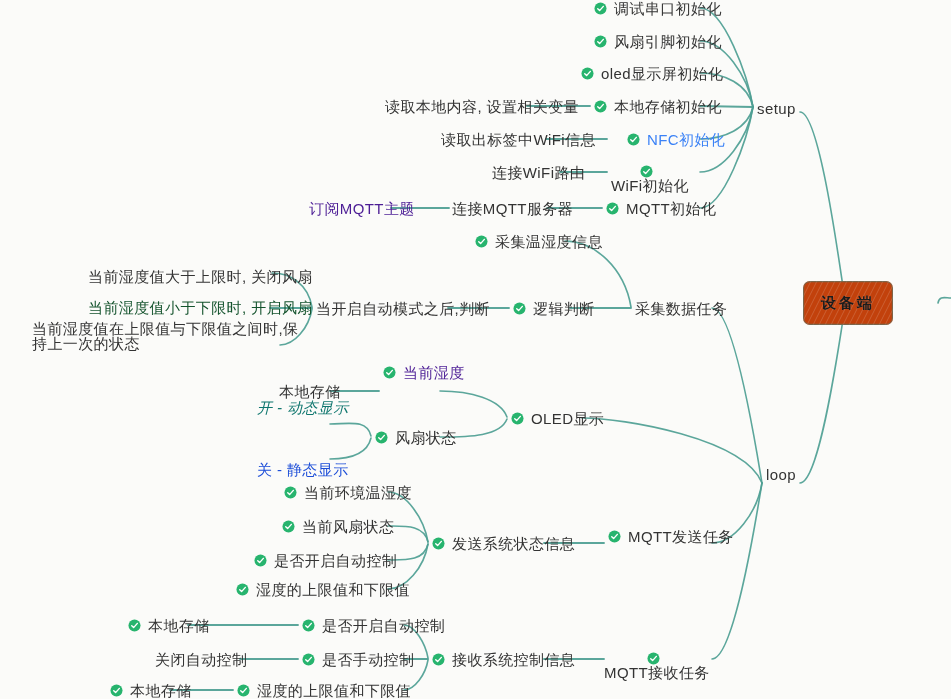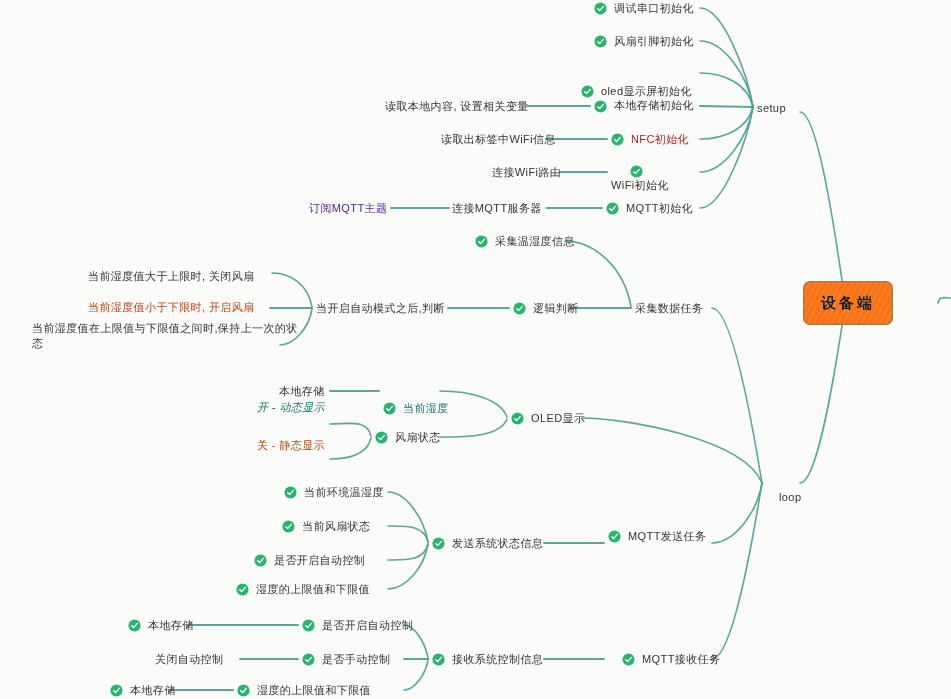--- a/index.html
+++ b/index.html
@@ -25,21 +25,21 @@
     left: 0;
     top: 0;
     width: 951px;
     height: 699px;
   }
   .node {
     position: absolute;
     display: flex;
     align-items: center;
     white-space: nowrap;
-    font-size: 11px;
+    font-size: 15px;
     color: #333333;
     letter-spacing: 0.4px;
     line-height: 15px;
   }
   .node.wrap {
     white-space: normal;
     display: block;
   }
   .node .chk {
     flex: 0 0 auto;
@@ -120,21 +120,21 @@
       <path d="M 428 544 C 424 567.56 406 589 388 589" fill="none" stroke="#4d9e93" stroke-width="1.6" stroke-linecap="round" opacity="0.92"></path>
       <path d="M 604 659 L 544 659" fill="none" stroke="#4d9e93" stroke-width="1.9" stroke-linecap="round" opacity="0.92"></path>
       <path d="M 428 658 C 425.6 643.864 414.8 625 404 625" fill="none" stroke="#4d9e93" stroke-width="1.6" stroke-linecap="round" opacity="0.92"></path>
       <path d="M 428 659 L 404 659" fill="none" stroke="#4d9e93" stroke-width="1.9" stroke-linecap="round" opacity="0.92"></path>
       <path d="M 428 660 C 425.6 674.136 414.8 690 404 690" fill="none" stroke="#4d9e93" stroke-width="1.6" stroke-linecap="round" opacity="0.92"></path>
       <path d="M 298 625 L 188 625" fill="none" stroke="#4d9e93" stroke-width="1.9" stroke-linecap="round" opacity="0.92"></path>
       <path d="M 298 659 L 240 659" fill="none" stroke="#4d9e93" stroke-width="1.9" stroke-linecap="round" opacity="0.92"></path>
       <path d="M 233 690 L 170 690" fill="none" stroke="#4d9e93" stroke-width="1.9" stroke-linecap="round" opacity="0.92"></path>
     </svg>
 
-  <div class="root-node" style="left: 803px; top: 281px; width: 90px; height: 44px; background: #f97316;">
+  <div class="root-node" style="left: 803px; top: 281px; width: 90px; height: 44px; background: #c2410c;">
     <svg class="rootbg" viewBox="0 0 90 44" preserveAspectRatio="none">
         <line x1="-44" y1="44" x2="-22" y2="0" stroke="rgba(255,255,255,0.28)" stroke-width="0.6"></line>
         <line x1="-38" y1="44" x2="-16" y2="0" stroke="rgba(255,255,255,0.28)" stroke-width="0.6"></line>
         <line x1="-32" y1="44" x2="-10" y2="0" stroke="rgba(255,255,255,0.28)" stroke-width="0.6"></line>
         <line x1="-26" y1="44" x2="-4" y2="0" stroke="rgba(255,255,255,0.28)" stroke-width="0.6"></line>
         <line x1="-20" y1="44" x2="2" y2="0" stroke="rgba(255,255,255,0.28)" stroke-width="0.6"></line>
         <line x1="-14" y1="44" x2="8" y2="0" stroke="rgba(255,255,255,0.28)" stroke-width="0.6"></line>
         <line x1="-8" y1="44" x2="14" y2="0" stroke="rgba(255,255,255,0.28)" stroke-width="0.6"></line>
         <line x1="-2" y1="44" x2="20" y2="0" stroke="rgba(255,255,255,0.28)" stroke-width="0.6"></line>
         <line x1="4" y1="44" x2="26" y2="0" stroke="rgba(255,255,255,0.28)" stroke-width="0.6"></line>
@@ -166,38 +166,38 @@
           </svg></span>
         <span class="lbl">调试串口初始化</span>
       </div>
       <div class="node" style="left: 594px; color: rgb(51, 51, 51); top: 33.5px;">
         <span class="chk"><svg viewBox="0 0 16 16" width="13" height="13">
             <circle cx="8" cy="8" r="7.4" fill="#27b46e"></circle>
             <path d="M4.6 8.3 L6.9 10.6 L11.5 5.4" fill="none" stroke="#ffffff" stroke-width="1.7" stroke-linecap="round" stroke-linejoin="round"></path>
           </svg></span>
         <span class="lbl">风扇引脚初始化</span>
       </div>
-      <div class="node" style="left: 581px; color: rgb(51, 51, 51); top: 65.5px; margin-top: 18px;">
+      <div class="node" style="left: 581px; color: rgb(51, 51, 51); top: 65.5px;">
         <span class="chk"><svg viewBox="0 0 16 16" width="13" height="13">
             <circle cx="8" cy="8" r="7.4" fill="#27b46e"></circle>
             <path d="M4.6 8.3 L6.9 10.6 L11.5 5.4" fill="none" stroke="#ffffff" stroke-width="1.7" stroke-linecap="round" stroke-linejoin="round"></path>
           </svg></span>
         <span class="lbl">oled显示屏初始化</span>
       </div>
-      <div class="node" style="left: 594px; color: rgb(51, 51, 51); top: 98.5px; font-family: Liberation Mono, monospace;">
+      <div class="node" style="left: 594px; color: rgb(51, 51, 51); top: 98.5px;">
         <span class="chk"><svg viewBox="0 0 16 16" width="13" height="13">
             <circle cx="8" cy="8" r="7.4" fill="#27b46e"></circle>
             <path d="M4.6 8.3 L6.9 10.6 L11.5 5.4" fill="none" stroke="#ffffff" stroke-width="1.7" stroke-linecap="round" stroke-linejoin="round"></path>
           </svg></span>
         <span class="lbl">本地存储初始化</span>
       </div>
       <div class="node" style="left: 385px; color: rgb(51, 51, 51); top: 98.5px;">
         <span class="lbl">读取本地内容, 设置相关变量</span>
       </div>
-      <div class="node" style="left: 611px; color: #b91c1c; top: 131.5px; text-align: right;">
+      <div class="node" style="left: 627px; color: #3b82f6; top: 131.5px; text-align: right;">
         <span class="chk"><svg viewBox="0 0 16 16" width="13" height="13">
             <circle cx="8" cy="8" r="7.4" fill="#27b46e"></circle>
             <path d="M4.6 8.3 L6.9 10.6 L11.5 5.4" fill="none" stroke="#ffffff" stroke-width="1.7" stroke-linecap="round" stroke-linejoin="round"></path>
           </svg></span>
         <span class="lbl">NFC初始化</span>
       </div>
       <div class="node" style="left: 441px; color: rgb(51, 51, 51); top: 131.5px;">
         <span class="lbl">读取出标签中WiFi信息</span>
       </div>
       <div class="node" style="left: 611px; color: rgb(51, 51, 51); top: 164.5px; flex-direction: column;">
@@ -239,52 +239,52 @@
             <path d="M4.6 8.3 L6.9 10.6 L11.5 5.4" fill="none" stroke="#ffffff" stroke-width="1.7" stroke-linecap="round" stroke-linejoin="round"></path>
           </svg></span>
         <span class="lbl">逻辑判断</span>
       </div>
       <div class="node" style="left: 316px; color: rgb(51, 51, 51); top: 300.5px;">
         <span class="lbl">当开启自动模式之后,判断</span>
       </div>
       <div class="node" style="left: 88px; color: rgb(51, 51, 51); top: 269px;">
         <span class="lbl">当前湿度值大于上限时, 关闭风扇</span>
       </div>
-      <div class="node" style="left: 88px; color: #c2410c; top: 299.5px; justify-content: flex-end;">
+      <div class="node" style="left: 88px; color: #14532d; top: 299.5px; justify-content: flex-end;">
         <span class="lbl">当前湿度值小于下限时, 开启风扇</span>
       </div>
       <div class="node wrap" style="left: 4px; color: rgb(51, 51, 51); top: 321px; margin-left: 28px;"><span class="lbl" style="width: 276px;">当前湿度值在上限值与下限值之间时,保持上一次的状态</span></div>
       <div class="node" style="left: 511px; color: rgb(51, 51, 51); top: 410.5px;">
         <span class="chk"><svg viewBox="0 0 16 16" width="13" height="13">
             <circle cx="8" cy="8" r="7.4" fill="#27b46e"></circle>
             <path d="M4.6 8.3 L6.9 10.6 L11.5 5.4" fill="none" stroke="#ffffff" stroke-width="1.7" stroke-linecap="round" stroke-linejoin="round"></path>
           </svg></span>
         <span class="lbl">OLED显示</span>
       </div>
-      <div class="node" style="left: 383px; color: #0f766e; top: 401px;">
+      <div class="node" style="left: 383px; color: #4c1d95; top: 365px;">
         <span class="chk"><svg viewBox="0 0 16 16" width="13" height="13">
             <circle cx="8" cy="8" r="7.4" fill="#27b46e"></circle>
             <path d="M4.6 8.3 L6.9 10.6 L11.5 5.4" fill="none" stroke="#ffffff" stroke-width="1.7" stroke-linecap="round" stroke-linejoin="round"></path>
           </svg></span>
         <span class="lbl">当前湿度</span>
       </div>
       <div class="node" style="left: 279px; color: rgb(51, 51, 51); top: 383.5px;">
         <span class="lbl">本地存储</span>
       </div>
       <div class="node" style="left: 375px; color: rgb(51, 51, 51); top: 429.5px;">
         <span class="chk"><svg viewBox="0 0 16 16" width="13" height="13">
             <circle cx="8" cy="8" r="7.4" fill="#27b46e"></circle>
             <path d="M4.6 8.3 L6.9 10.6 L11.5 5.4" fill="none" stroke="#ffffff" stroke-width="1.7" stroke-linecap="round" stroke-linejoin="round"></path>
           </svg></span>
         <span class="lbl">风扇状态</span>
       </div>
       <div class="node" style="left: 257px; color: #0f766e; top: 400px; font-style: italic;">
         <span class="lbl">开 - 动态显示</span>
       </div>
-      <div class="node" style="left: 257px; color: #c2410c; top: 438px;">
+      <div class="node" style="left: 257px; color: #1d4ed8; top: 462px;">
         <span class="lbl">关 - 静态显示</span>
       </div>
       <div class="node" style="left: 608px; color: rgb(51, 51, 51); top: 529px;">
         <span class="chk"><svg viewBox="0 0 16 16" width="13" height="13">
             <circle cx="8" cy="8" r="7.4" fill="#27b46e"></circle>
             <path d="M4.6 8.3 L6.9 10.6 L11.5 5.4" fill="none" stroke="#ffffff" stroke-width="1.7" stroke-linecap="round" stroke-linejoin="round"></path>
           </svg></span>
         <span class="lbl">MQTT发送任务</span>
       </div>
       <div class="node" style="left: 432px; color: rgb(51, 51, 51); top: 535.5px;">
@@ -315,21 +315,21 @@
           </svg></span>
         <span class="lbl">是否开启自动控制</span>
       </div>
       <div class="node" style="left: 236px; color: rgb(51, 51, 51); top: 581.5px;">
         <span class="chk"><svg viewBox="0 0 16 16" width="13" height="13">
             <circle cx="8" cy="8" r="7.4" fill="#27b46e"></circle>
             <path d="M4.6 8.3 L6.9 10.6 L11.5 5.4" fill="none" stroke="#ffffff" stroke-width="1.7" stroke-linecap="round" stroke-linejoin="round"></path>
           </svg></span>
         <span class="lbl">湿度的上限值和下限值</span>
       </div>
-      <div class="node" style="left: 622px; color: rgb(51, 51, 51); top: 651.5px;">
+      <div class="node" style="left: 604px; color: rgb(51, 51, 51); top: 651.5px; flex-direction: column;">
         <span class="chk"><svg viewBox="0 0 16 16" width="13" height="13">
             <circle cx="8" cy="8" r="7.4" fill="#27b46e"></circle>
             <path d="M4.6 8.3 L6.9 10.6 L11.5 5.4" fill="none" stroke="#ffffff" stroke-width="1.7" stroke-linecap="round" stroke-linejoin="round"></path>
           </svg></span>
         <span class="lbl">MQTT接收任务</span>
       </div>
       <div class="node" style="left: 432px; color: rgb(51, 51, 51); top: 651.5px;">
         <span class="chk"><svg viewBox="0 0 16 16" width="13" height="13">
             <circle cx="8" cy="8" r="7.4" fill="#27b46e"></circle>
             <path d="M4.6 8.3 L6.9 10.6 L11.5 5.4" fill="none" stroke="#ffffff" stroke-width="1.7" stroke-linecap="round" stroke-linejoin="round"></path>
@@ -370,18 +370,18 @@
       <div class="node" style="left: 110px; color: rgb(51, 51, 51); top: 682.5px;">
         <span class="chk"><svg viewBox="0 0 16 16" width="13" height="13">
             <circle cx="8" cy="8" r="7.4" fill="#27b46e"></circle>
             <path d="M4.6 8.3 L6.9 10.6 L11.5 5.4" fill="none" stroke="#ffffff" stroke-width="1.7" stroke-linecap="round" stroke-linejoin="round"></path>
           </svg></span>
         <span class="lbl">本地存储</span>
       </div>
       <div class="node" style="left: 757px; color: rgb(51, 51, 51); top: 100.5px;">
         <span class="lbl">setup</span>
       </div>
-      <div class="node" style="left: 766px; color: rgb(51, 51, 51); top: 490px; margin-left: 13px;">
+      <div class="node" style="left: 766px; color: rgb(51, 51, 51); top: 467px;">
         <span class="lbl">loop</span>
       </div>
     </div>
 
 </div>
 
 </body></html>

